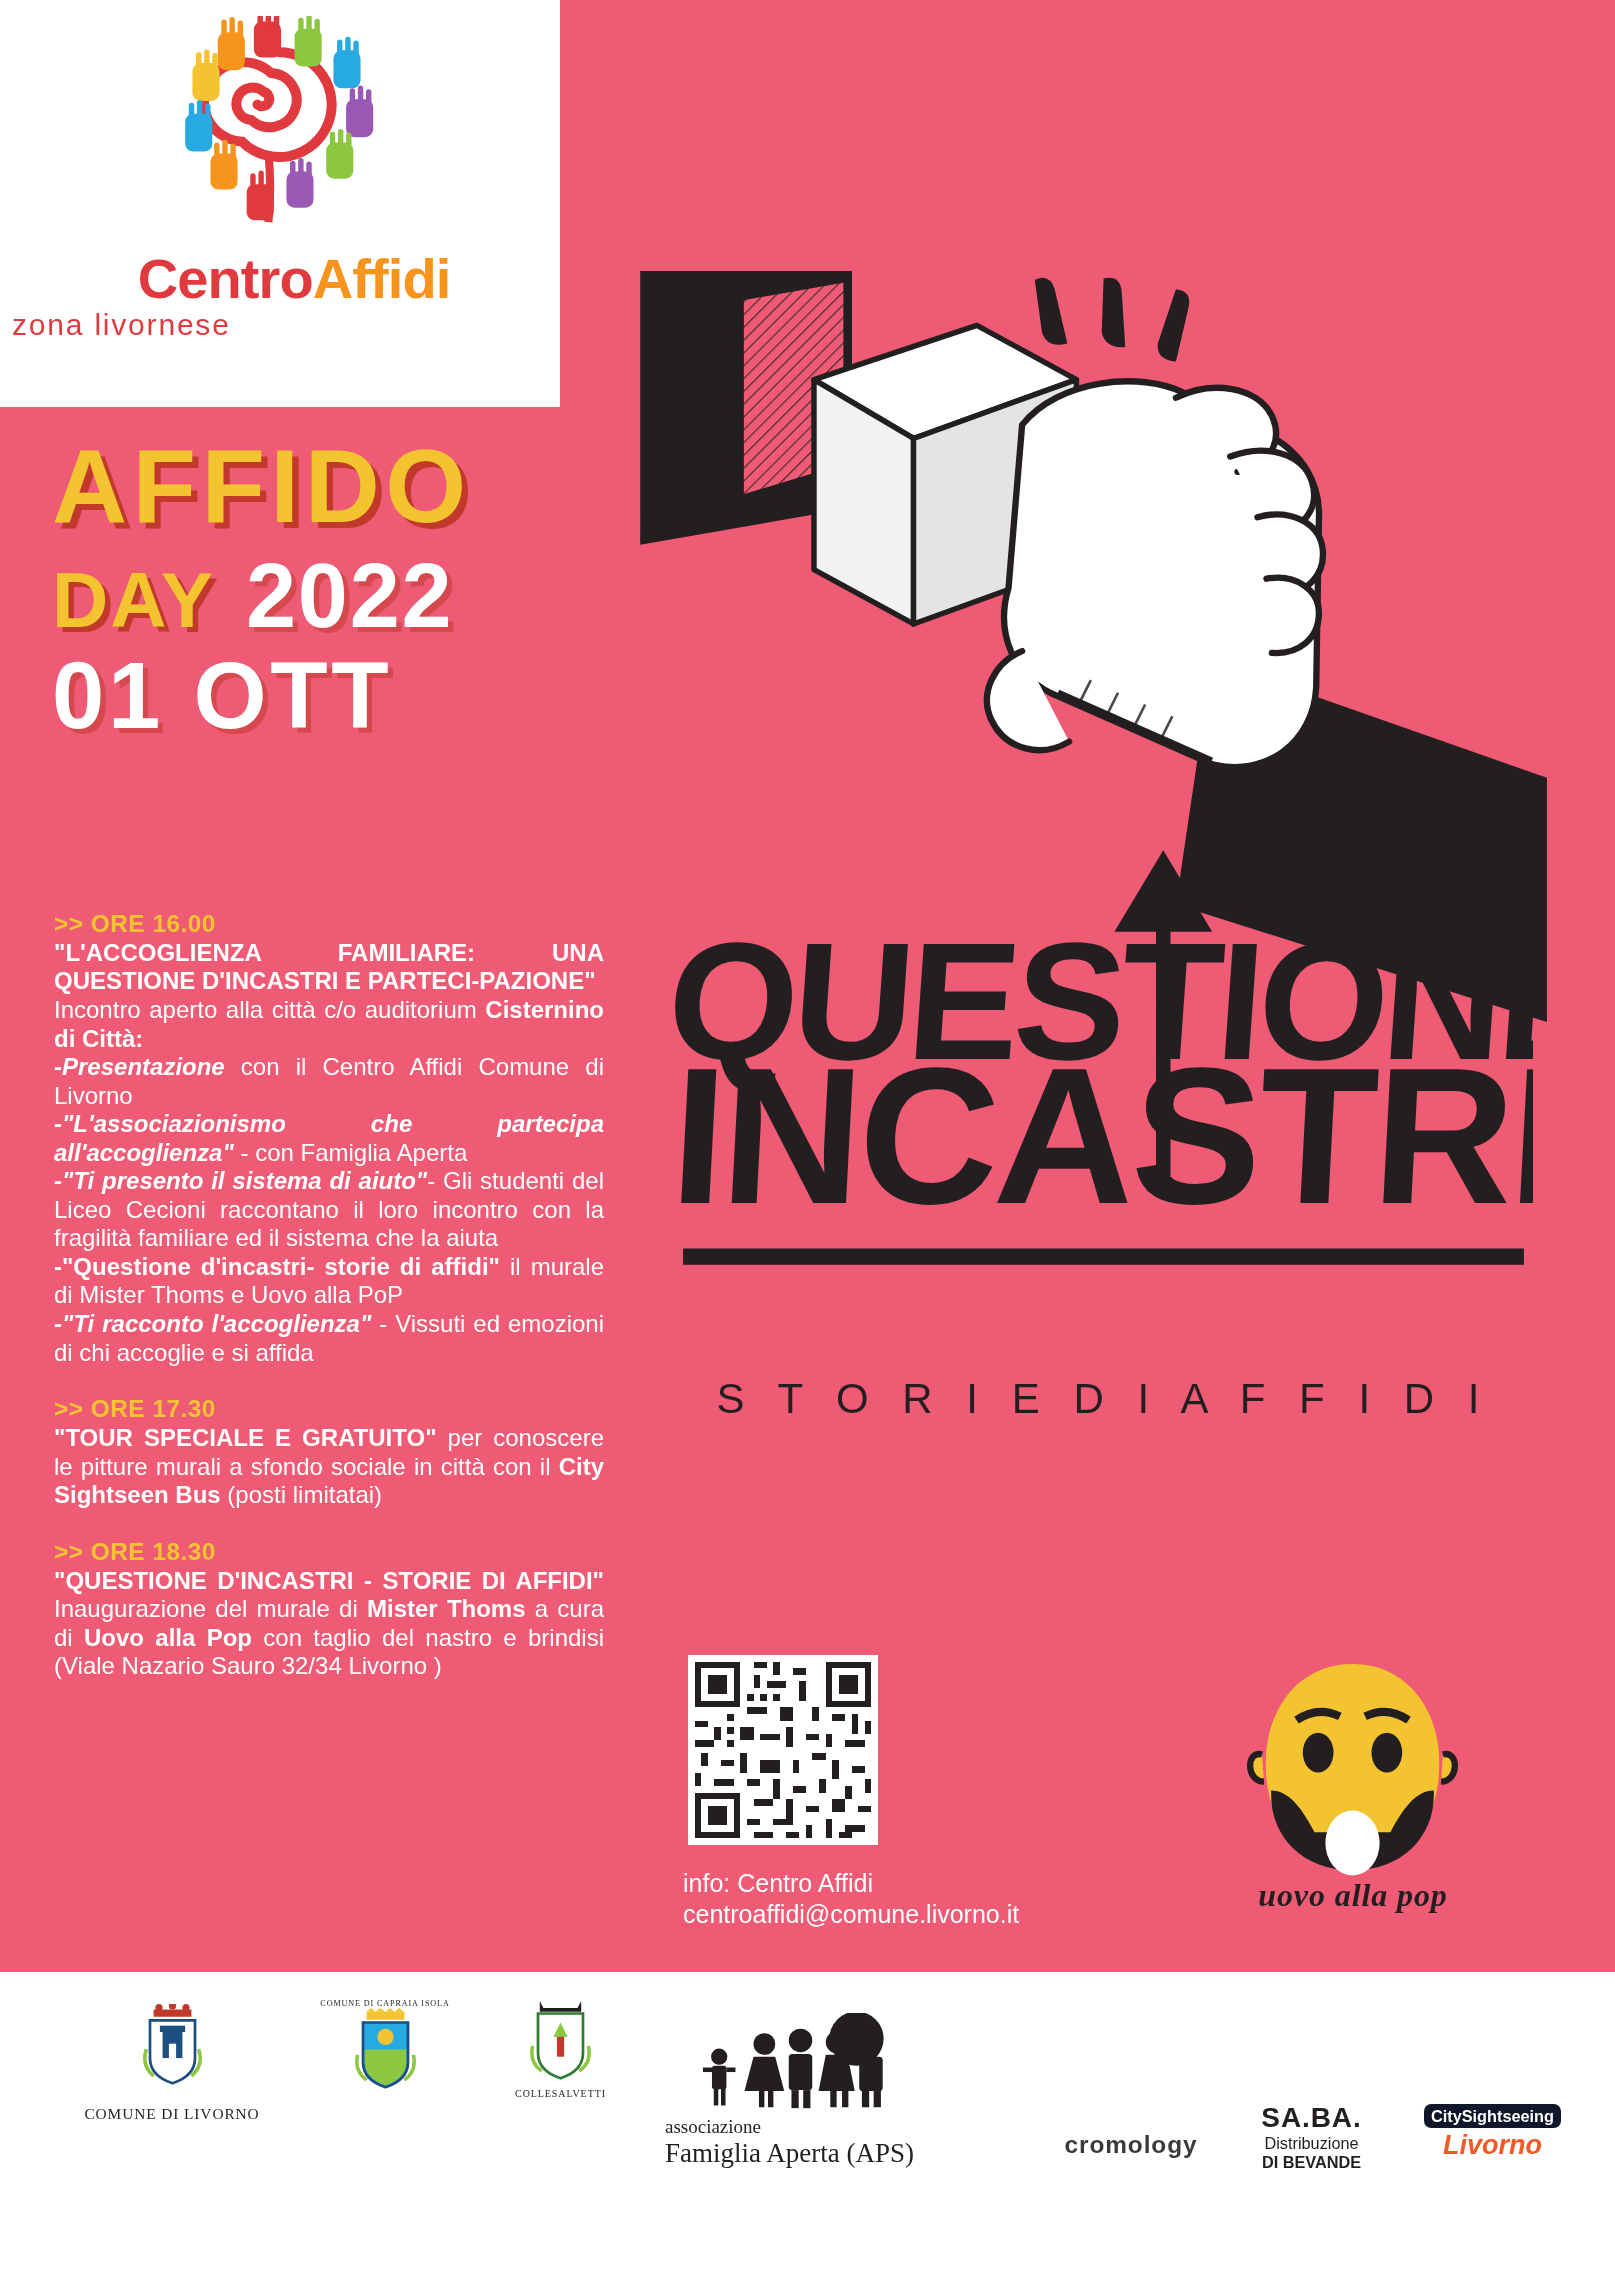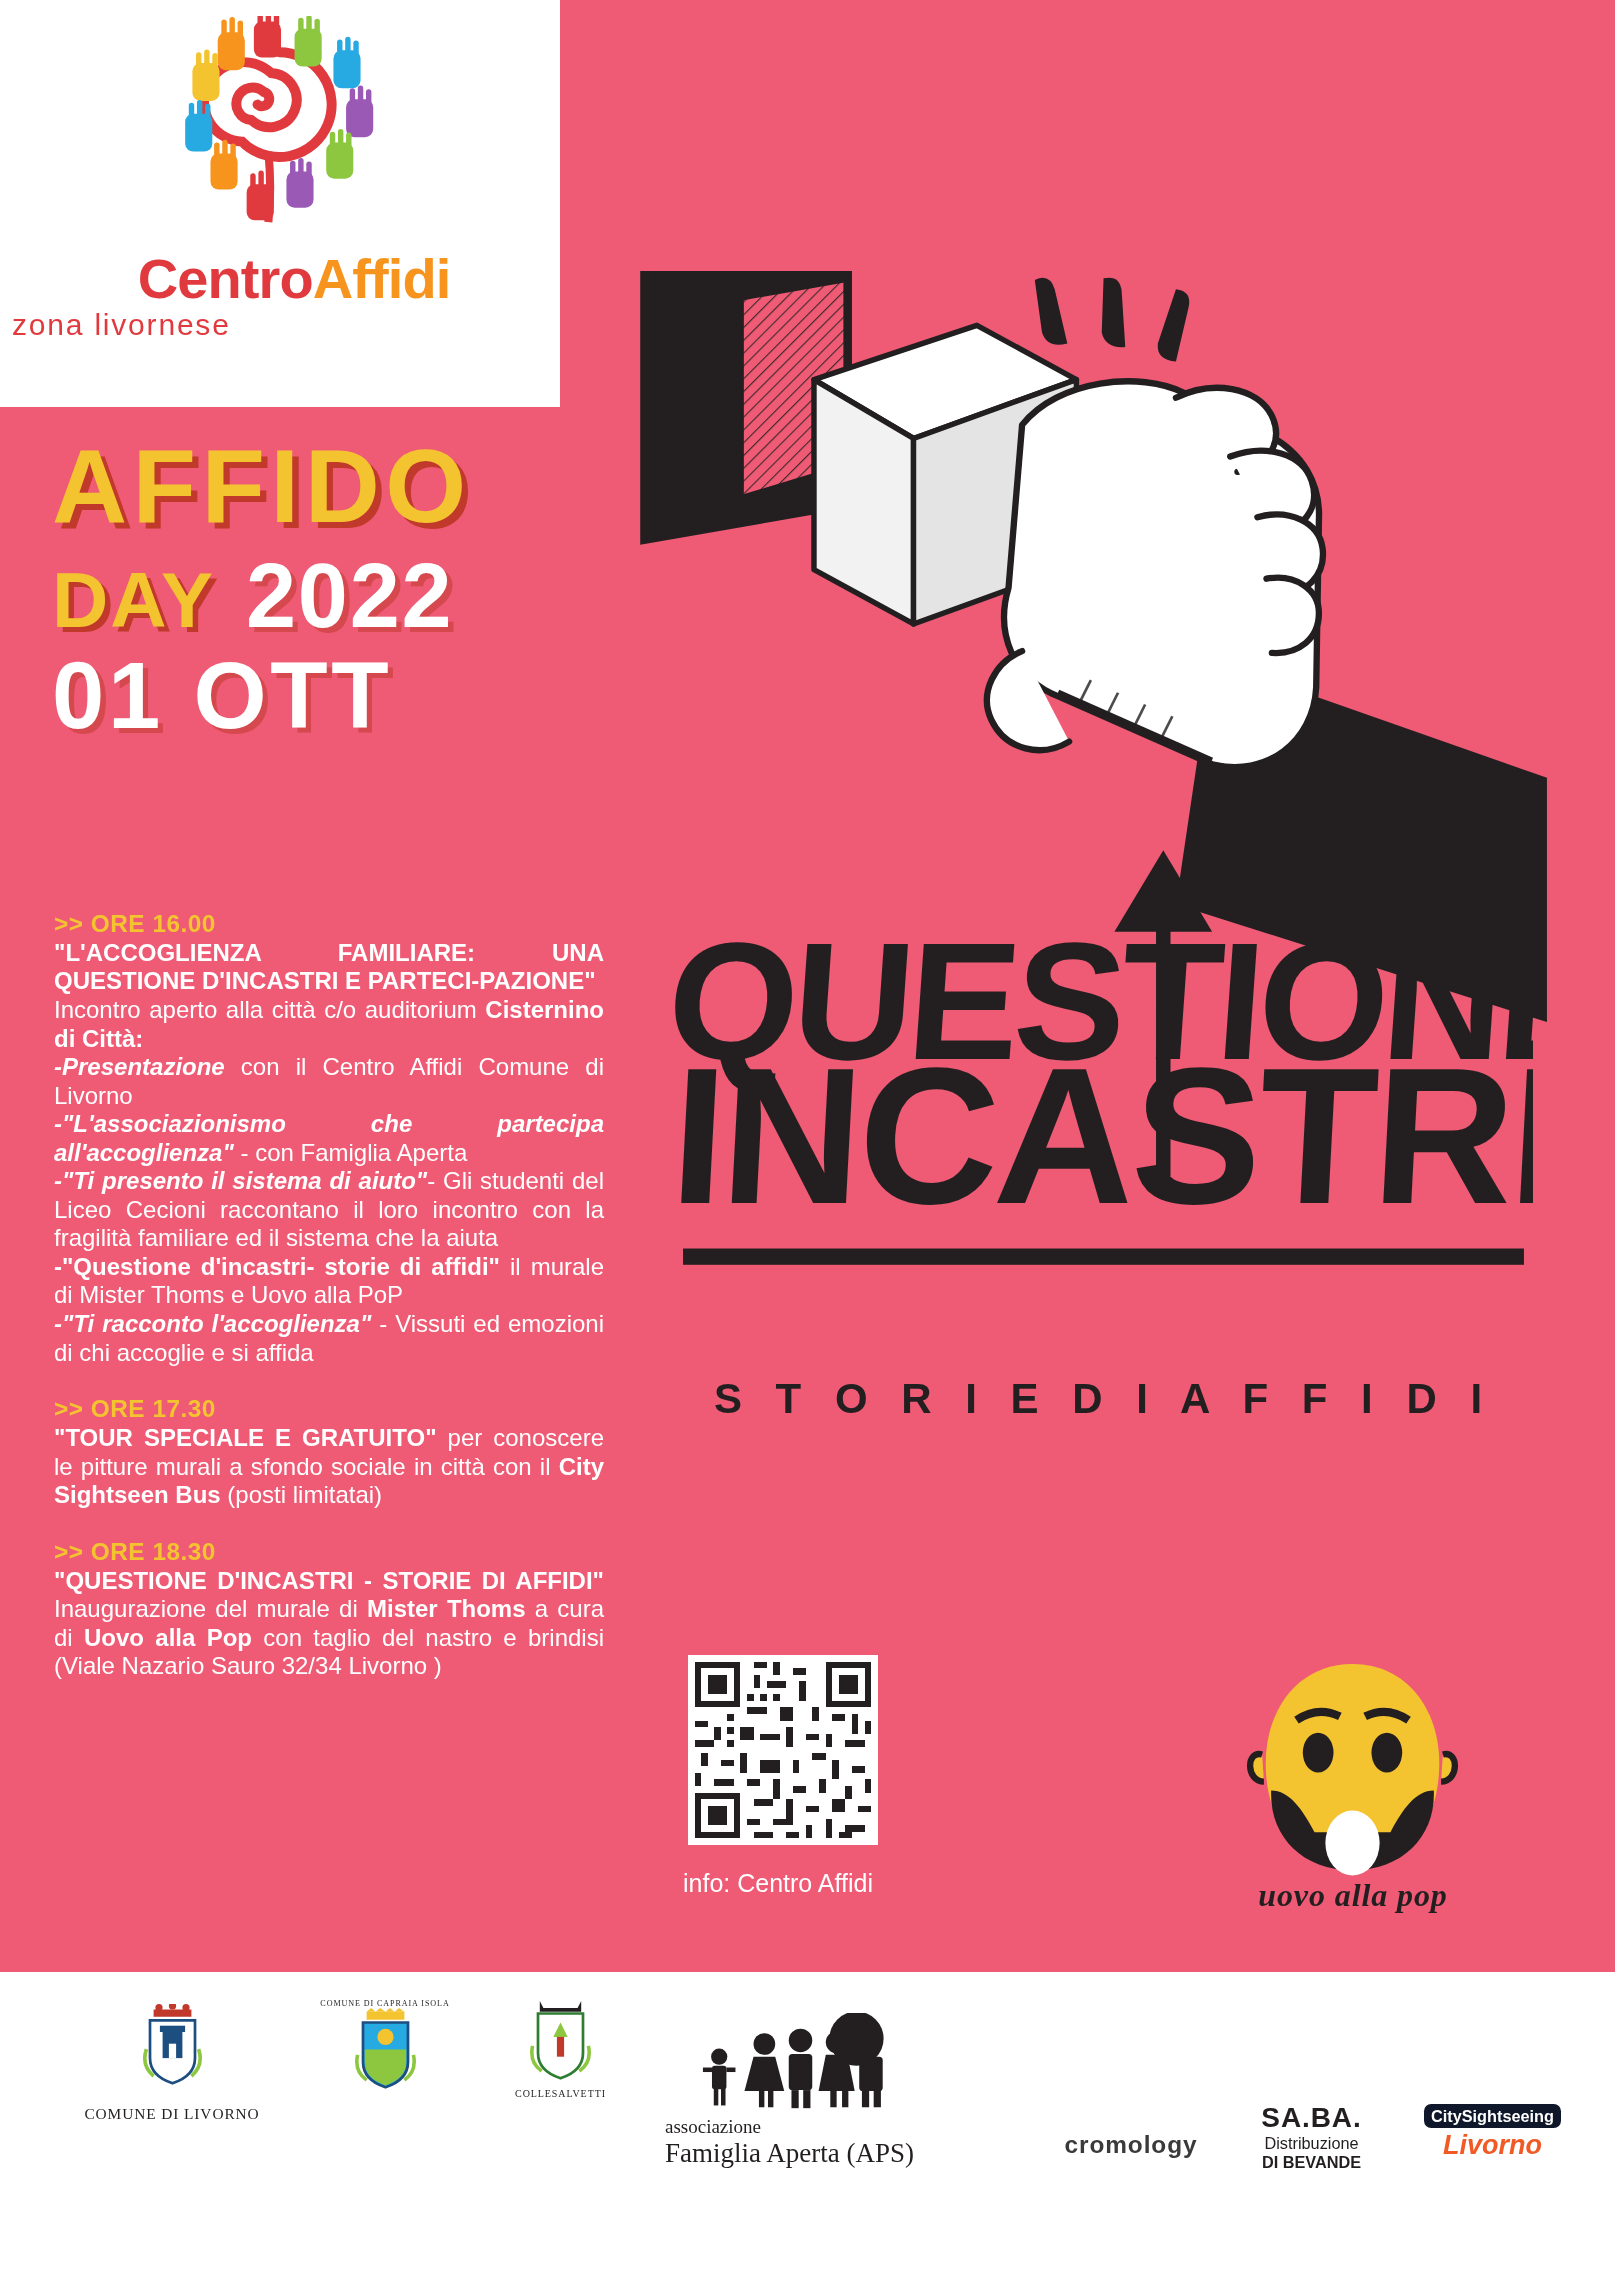--- a/index.html
+++ b/index.html
@@ -78,21 +78,21 @@
   .bi { font-weight:bold; font-style:italic; }
   .spacer { height:23.5px; }
 
   
   .art { position:absolute; left:633px; top:271px; width:923px; height:905px; }
 
   .qi-title { position:absolute; left:674px; top:923px; width:859px; }
   .qi-storie {
     position:absolute; left:674px; top:1375px; width:859px;
     text-align:center; color:#231f20;
-    font-size:42px; letter-spacing:11px; font-weight:bold;
+    font-size:42px; letter-spacing:11px; font-weight:normal;
     font-family:"Liberation Sans", sans-serif;
   }
 
   
   .qr { position:absolute; left:688px; top:1655px; width:190px; height:190px; background:#fff; }
   .qr canvas, .qr svg { display:block; }
   .info {
     position:absolute; left:683px; top:1868px; width:507px;
     color:#ffffff; font-size:25px; line-height:1.25;
   }
@@ -398,20 +398,21 @@
           <rect x="24" y="26" width="3" height="1"></rect>
         <rect x="10" y="27" width="3" height="1"></rect>
           <rect x="15" y="27" width="2" height="1"></rect>
           <rect x="23" y="27" width="2" height="1"></rect>
       </g>
     </svg>
   </div>
 
   <div class="info">
     <div>info: Centro Affidi</div>
+    <div>centroaffidi@comune.livorno.it</div>
   </div>
 
   <svg class="uovo" viewBox="0 0 330 260">
     <g transform="translate(35,0)">
       <path d="M130 10 C190 10 226 60 226 120 C226 185 190 235 130 235 C70 235 34 185 34 120 C34 60 70 10 130 10 Z" fill="#f4c430"></path>
 
       <path d="M30 110 C12 105 12 140 32 140" fill="#f4c430" stroke="#231f20" stroke-width="7"></path>
       <path d="M230 110 C248 105 248 140 228 140" fill="#f4c430" stroke="#231f20" stroke-width="7"></path>
 
       <ellipse cx="92" cy="108" rx="17" ry="22" fill="#231f20"></ellipse>

